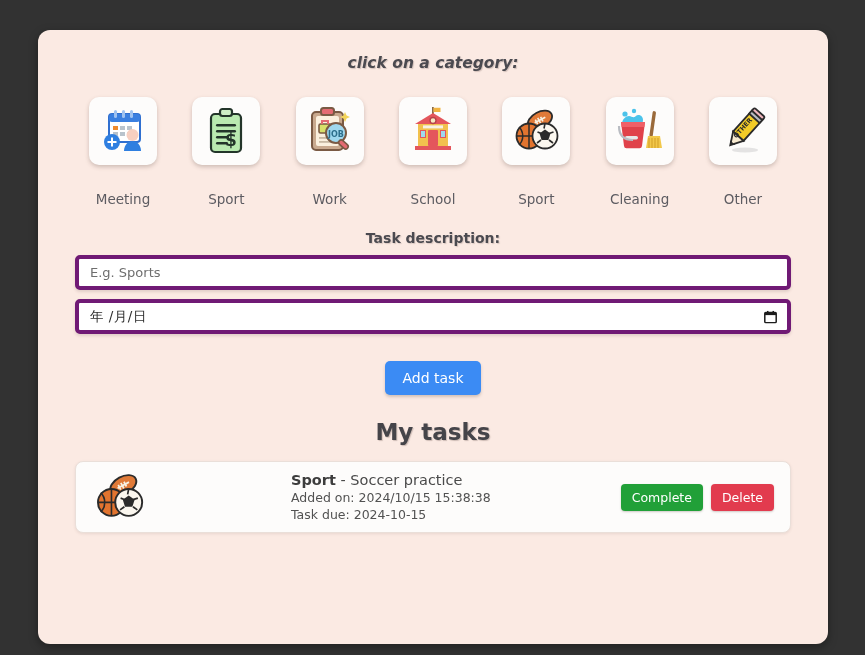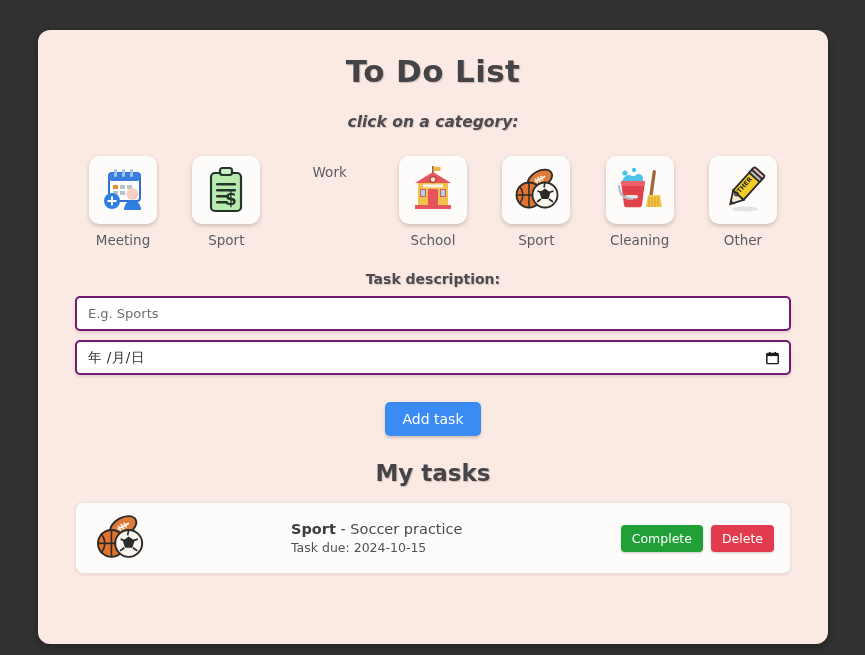--- a/index.html
+++ b/index.html
@@ -77,21 +77,21 @@
     background: #fdfcfb;
     border-radius: 10px;
     box-shadow: 0 2px 4px rgba(90,70,60,0.28);
     display: flex;
     align-items: center;
     justify-content: center;
     overflow: hidden;
   }
   .cat-tile svg { display: block; }
   .cat-label {
-    margin-top: 8px;
+    margin-top: 26px;
     font-size: 13.5px;
     color: #5c5b61;
     text-align: right;
     white-space: nowrap;
   }
 
   
   .field-label {
     margin: 0;
     text-align: center;
@@ -105,21 +105,21 @@
 
   .field-wrap {
     padding-left: 37px;
     padding-right: 37px;
     margin-top: 9px;
   }
   .text-input,
   .date-input {
     width: 100%;
     height: 35px;
-    border: 2px solid #701a75;
+    border: 4px solid #701a75;
     border-radius: 5px;
     background: #ffffff;
     font-family: "DejaVu Sans", "Liberation Sans", sans-serif;
     font-size: 13px;
     color: #3d3d3d;
     padding: 0 11px;
     box-shadow: 0 2px 3px rgba(110,85,75,0.18);
     outline: none;
   }
   .text-input::placeholder { color: #6e6e6e; }
@@ -230,21 +230,20 @@
     box-shadow: 0 1px 2px rgba(70,50,45,0.25);
   }
   .btn-complete { background: #21a038; }
   .btn-delete { background: #e23b4e; }
 </style>
 </head>
 <body>
 
 <div class="app-card">
 
-  <h1 class="page-title">To Do List</h1>
   <p class="subtitle">click on a category:</p>
 
   <ul class="categories">
 
     <li class="category">
       <span class="cat-tile">
         <svg width="52" height="52" viewBox="0 0 52 52">
           <rect x="12" y="9" width="31" height="28" rx="3" fill="#ffffff" stroke="#2f6fd0" stroke-width="2"></rect>
           <rect x="12" y="9" width="31" height="8" rx="3" fill="#3a7fe0"></rect>
           <rect x="17" y="5" width="3" height="8" rx="1.5" fill="#9fc2f0"></rect>
@@ -275,20 +274,35 @@
           <rect x="16" y="25" width="20" height="2.4" rx="1.2" fill="#23352a"></rect>
           <rect x="16" y="31" width="12" height="2.4" rx="1.2" fill="#23352a"></rect>
           <rect x="16" y="37" width="12" height="2.4" rx="1.2" fill="#23352a"></rect>
           <text x="31" y="41" font-family="DejaVu Sans, sans-serif" font-size="17" font-weight="bold" fill="#23352a" text-anchor="middle">$</text>
         </svg>
       </span>
       <span class="cat-label">Sport</span>
     </li>
 
     <li class="category">
+      <span class="cat-tile">
+        <svg width="52" height="52" viewBox="0 0 52 52">
+          <rect x="8" y="7" width="31" height="38" rx="4" fill="#c9a98e" stroke="#7a5a44" stroke-width="2"></rect>
+          <rect x="12" y="11" width="23" height="30" rx="2" fill="#fbf0de"></rect>
+          <rect x="17" y="3" width="13" height="7" rx="2.5" fill="#e46b72" stroke="#7a5a44" stroke-width="2"></rect>
+          <rect x="15" y="19" width="12" height="9" rx="1.5" fill="#d8e06a" stroke="#7a5a44" stroke-width="1.6"></rect>
+          <path d="M18 19v-3h6v3" fill="none" stroke="#e46b72" stroke-width="2"></path>
+          <rect x="15" y="32" width="18" height="1.8" fill="#c8b9a3"></rect>
+          <rect x="15" y="36" width="14" height="1.8" fill="#c8b9a3"></rect>
+          <circle cx="32" cy="28" r="10" fill="#9fd8ee" stroke="#7a5a44" stroke-width="2"></circle>
+          <text x="32" y="31.5" font-family="DejaVu Sans, sans-serif" font-size="8" font-weight="bold" fill="#2d6f8c" text-anchor="middle">JOB</text>
+          <rect x="37" y="34" width="11" height="5" rx="2.5" transform="rotate(42 37 34)" fill="#e46b72" stroke="#7a5a44" stroke-width="1.6"></rect>
+          <path d="M41 7l1.6 3.4L46 12l-3.4 1.6L41 17l-1.6-3.4L36 12l3.4-1.6z" fill="#f2d35a"></path>
+        </svg>
+      </span>
       <span class="cat-label">Work</span>
     </li>
 
     <li class="category">
       <span class="cat-tile">
         <svg width="52" height="52" viewBox="0 0 52 52">
           <rect x="25" y="2" width="1.8" height="8" fill="#8a6a46"></rect>
           <path d="M26.5 2.8h7v4.2h-7z" fill="#f2b441"></path>
           <path d="M26 8 44 19H8z" fill="#e4565c"></path>
           <rect x="11" y="19" width="30" height="22" fill="#f2c14e"></rect>
@@ -398,20 +412,21 @@
           <path d="M6.6 31h24.8M19 18.5v25M9 22c5 5 5 13 0 18M29 22c-5 5-5 13 0 18" fill="none" stroke="#2b2b2b" stroke-width="1.5"></path>
           <circle cx="35" cy="31" r="12.5" fill="#fbf7ef" stroke="#2b2b2b" stroke-width="1.8"></circle>
           <path d="M35 24.5l5.5 4-2.1 6.6h-6.8L29.5 28.5z" fill="#2b2b2b"></path>
           <path d="M35 18.5l-1 5M43.5 27l-4.5 1.5M43 38l-4-3M27 38l4-3M27.5 27l4 1.5" stroke="#2b2b2b" stroke-width="1.6" fill="none"></path>
         </svg>
       </span>
       <div class="task-body">
         <div class="task-heading">
           <span class="cat-name">Sport</span><span> - </span><span>Soccer practice</span>
         </div>
+        <div class="task-meta">Added on: 2024/10/15 15:38:38</div>
         <div class="task-meta">Task due: 2024-10-15</div>
       </div>
       <div class="task-actions">
         <button class="btn-complete">Complete</button>
         <button class="btn-delete">Delete</button>
       </div>
     </li>
   </ul>
 
 </div>

